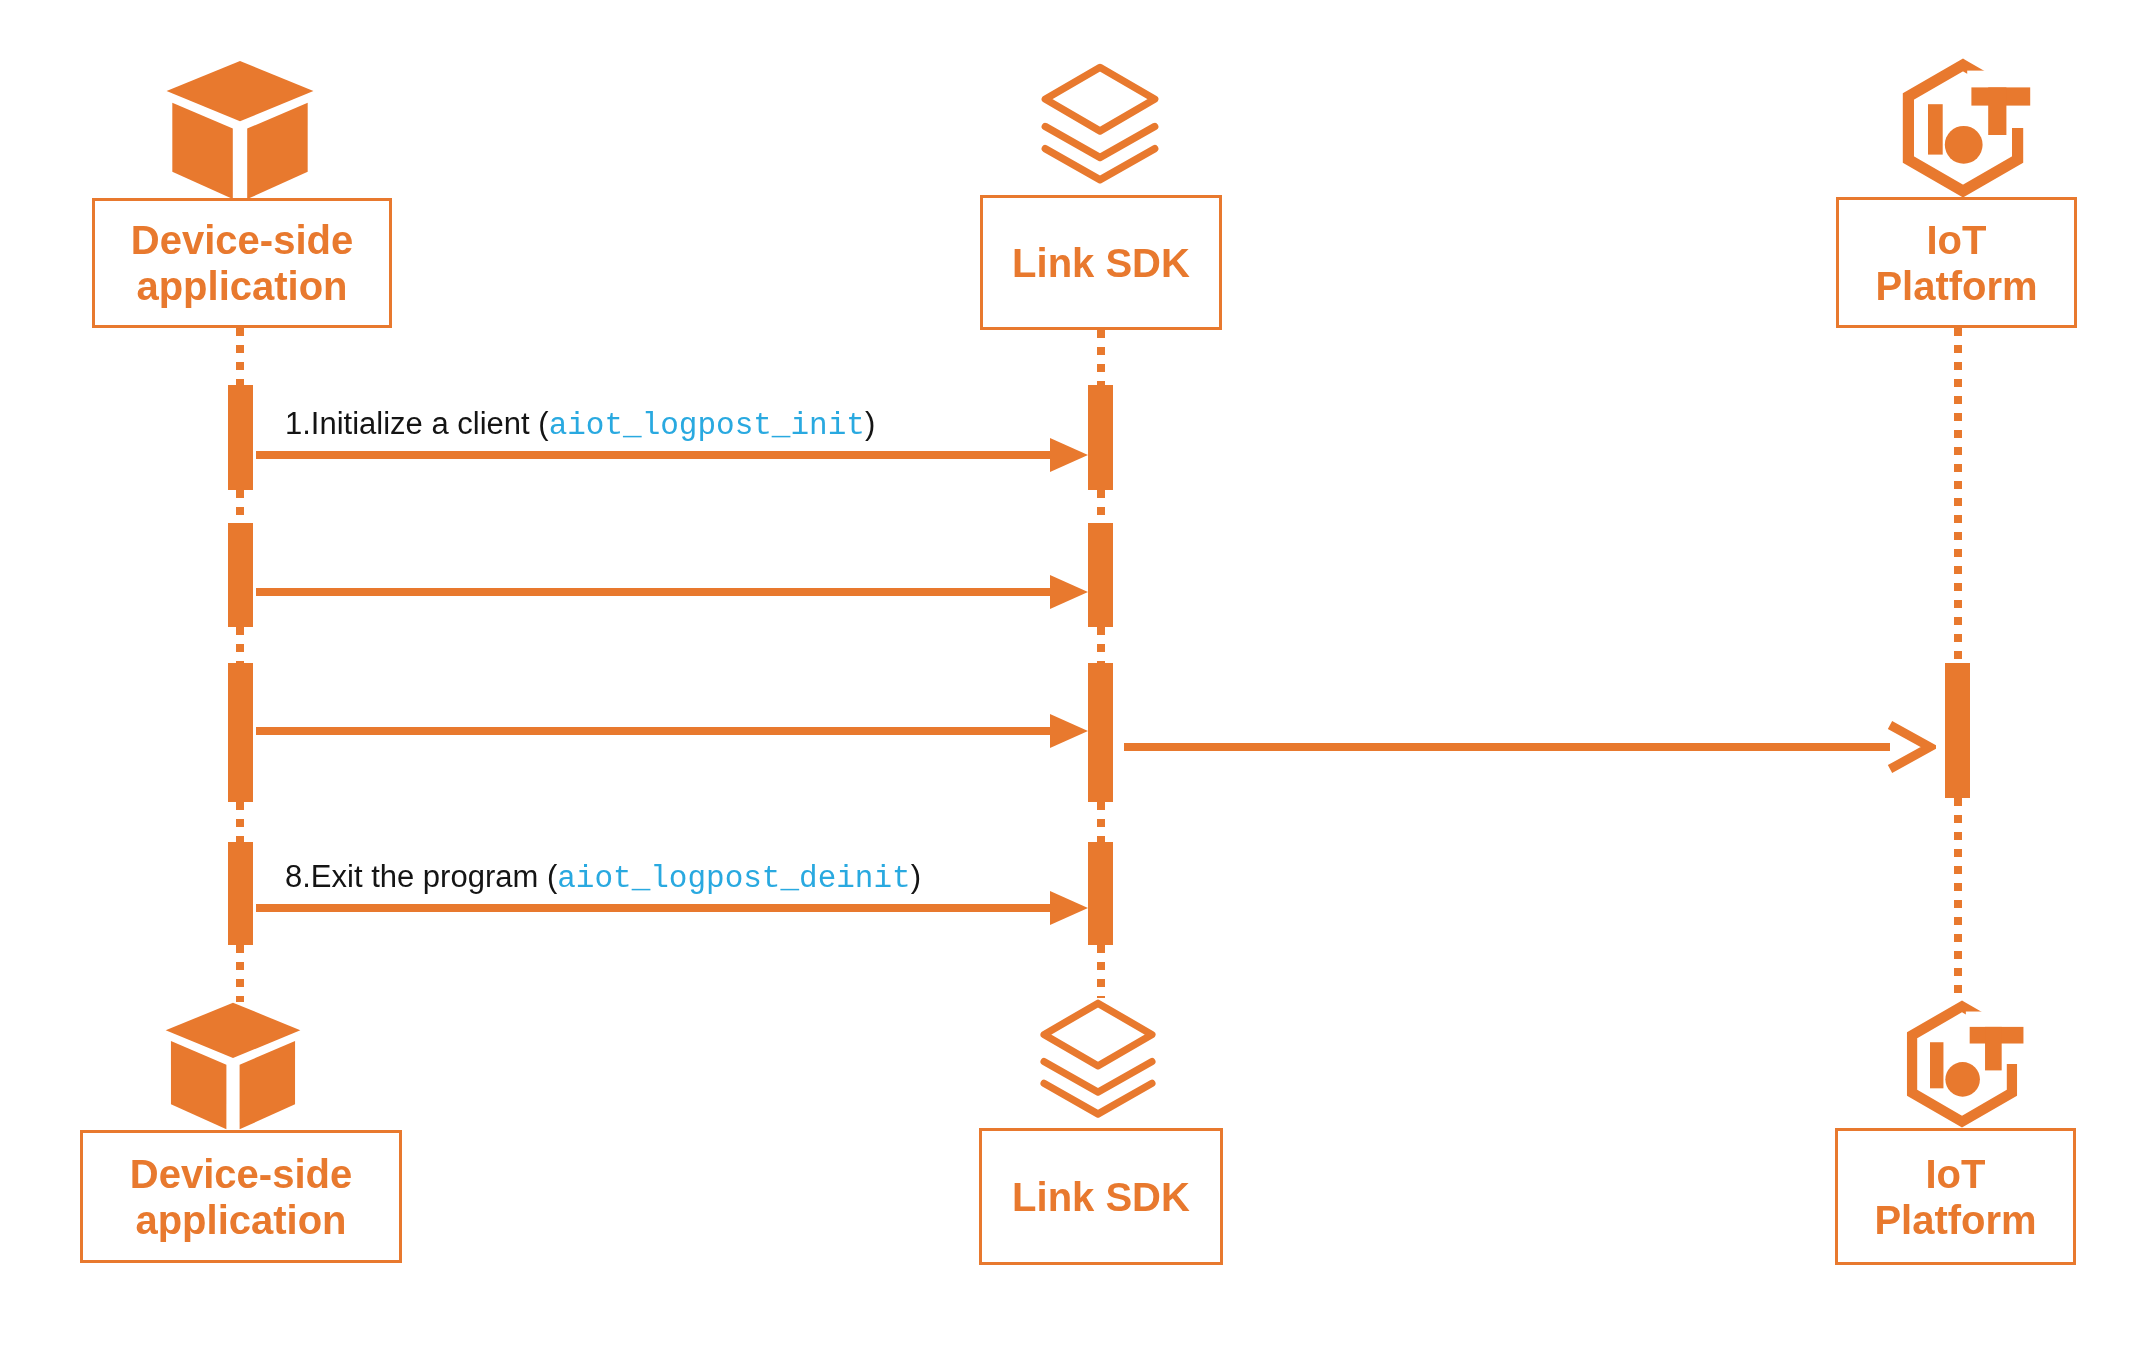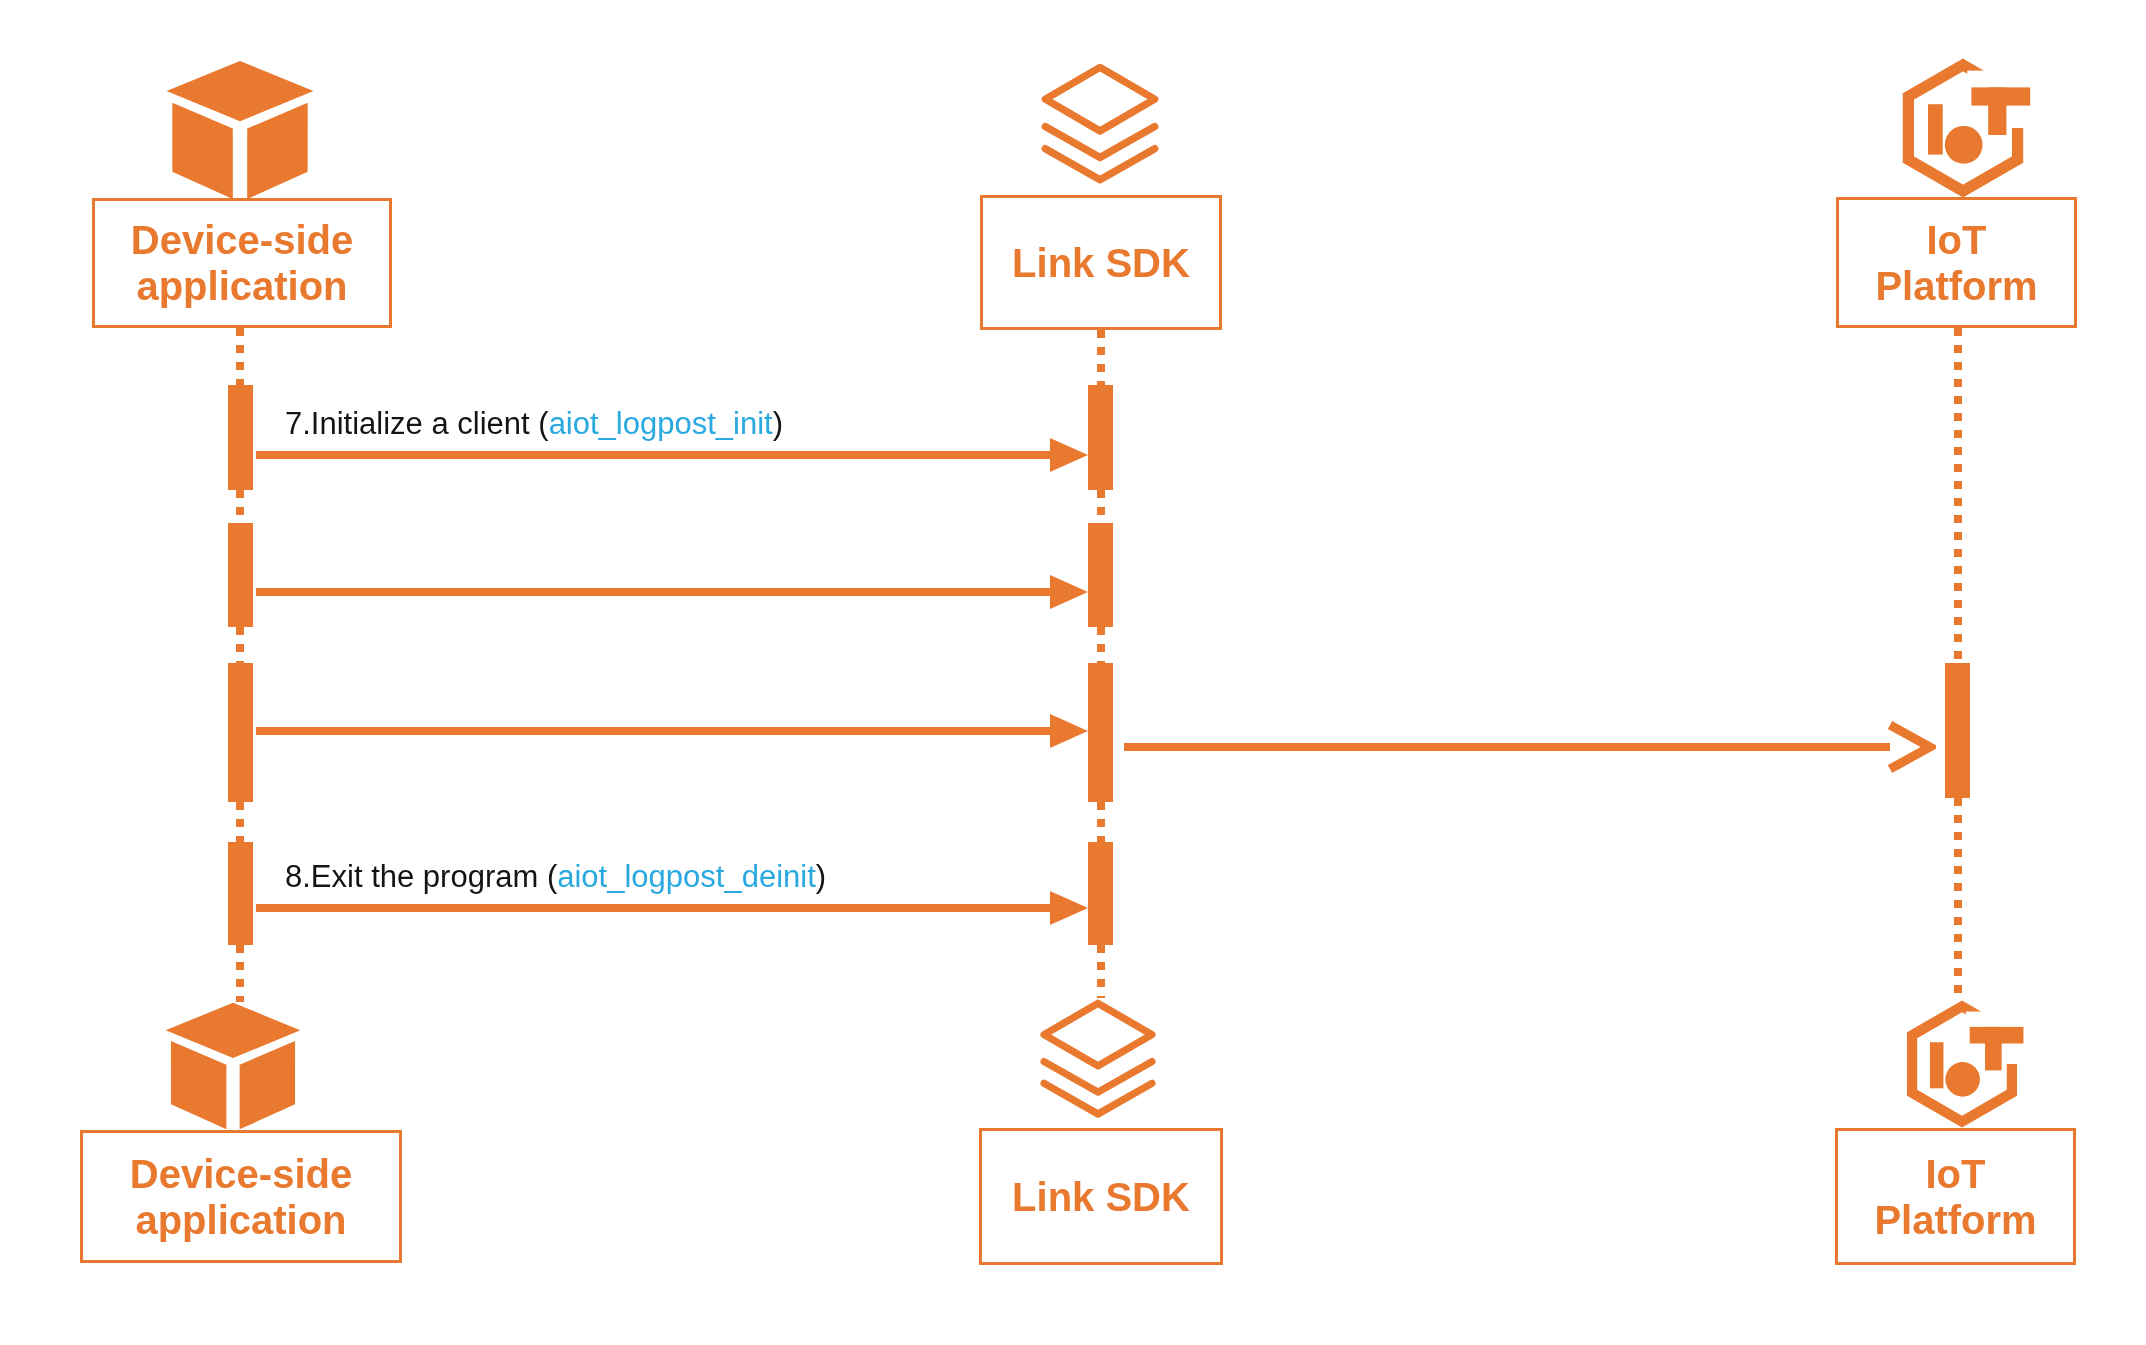--- a/index.html
+++ b/index.html
@@ -31,21 +31,21 @@
   .aline{position:absolute;height:8px;background:var(--orange);}
   .ahead{
     position:absolute;width:0;height:0;
     border-top:17px solid transparent;border-bottom:17px solid transparent;
     border-left:38px solid var(--orange);
   }
   .openhead{position:absolute;}
 
   
   .msg{position:absolute;font-size:31px;line-height:44px;color:var(--ink);white-space:nowrap;}
-  .msg .api{color:var(--blue);}
+  .msg .api{color:var(--blue);font-family:Liberation Mono, monospace;}
 </style>
 </head>
 <body>
 
 <div id="canvas">
 
   <svg class="icon" style="left:160px;top:58px" width="160" height="144" viewBox="0 0 110 100">
     <polygon points="55,2 106,23 55,44 4,23" fill="currentColor"></polygon>
     <polygon points="8,31 50,49 50,98 8,79" fill="currentColor"></polygon>
     <polygon points="60,49 102,31 102,79 60,98" fill="currentColor"></polygon>
@@ -96,21 +96,21 @@
   <div class="bar" style="left:228px;top:523px;height:104px"></div>
   <div class="bar" style="left:228px;top:663px;height:139px"></div>
   <div class="bar" style="left:228px;top:842px;height:103px"></div>
   <div class="bar" style="left:1088px;top:385px;height:105px"></div>
   <div class="bar" style="left:1088px;top:523px;height:104px"></div>
   <div class="bar" style="left:1088px;top:663px;height:139px"></div>
   <div class="bar" style="left:1088px;top:842px;height:103px"></div>
   <div class="bar" style="left:1945px;top:663px;height:135px"></div>
 
   <div class="msg" style="left:285px;top:402px">
-    <span>7.Initialize a client (</span><span class="api">aiot_logpost_init</span><span>)</span>
+    <span>1.Initialize a client (</span><span class="api">aiot_logpost_init</span><span>)</span>
   </div>
   <div class="aline" style="left:256px;top:451px;width:800px"></div>
   <div class="ahead" style="left:1050px;top:438px"></div>
 
   <div class="aline" style="left:256px;top:588px;width:800px"></div>
   <div class="ahead" style="left:1050px;top:575px"></div>
 
   <div class="aline" style="left:256px;top:727px;width:800px"></div>
   <div class="ahead" style="left:1050px;top:714px"></div>
 

